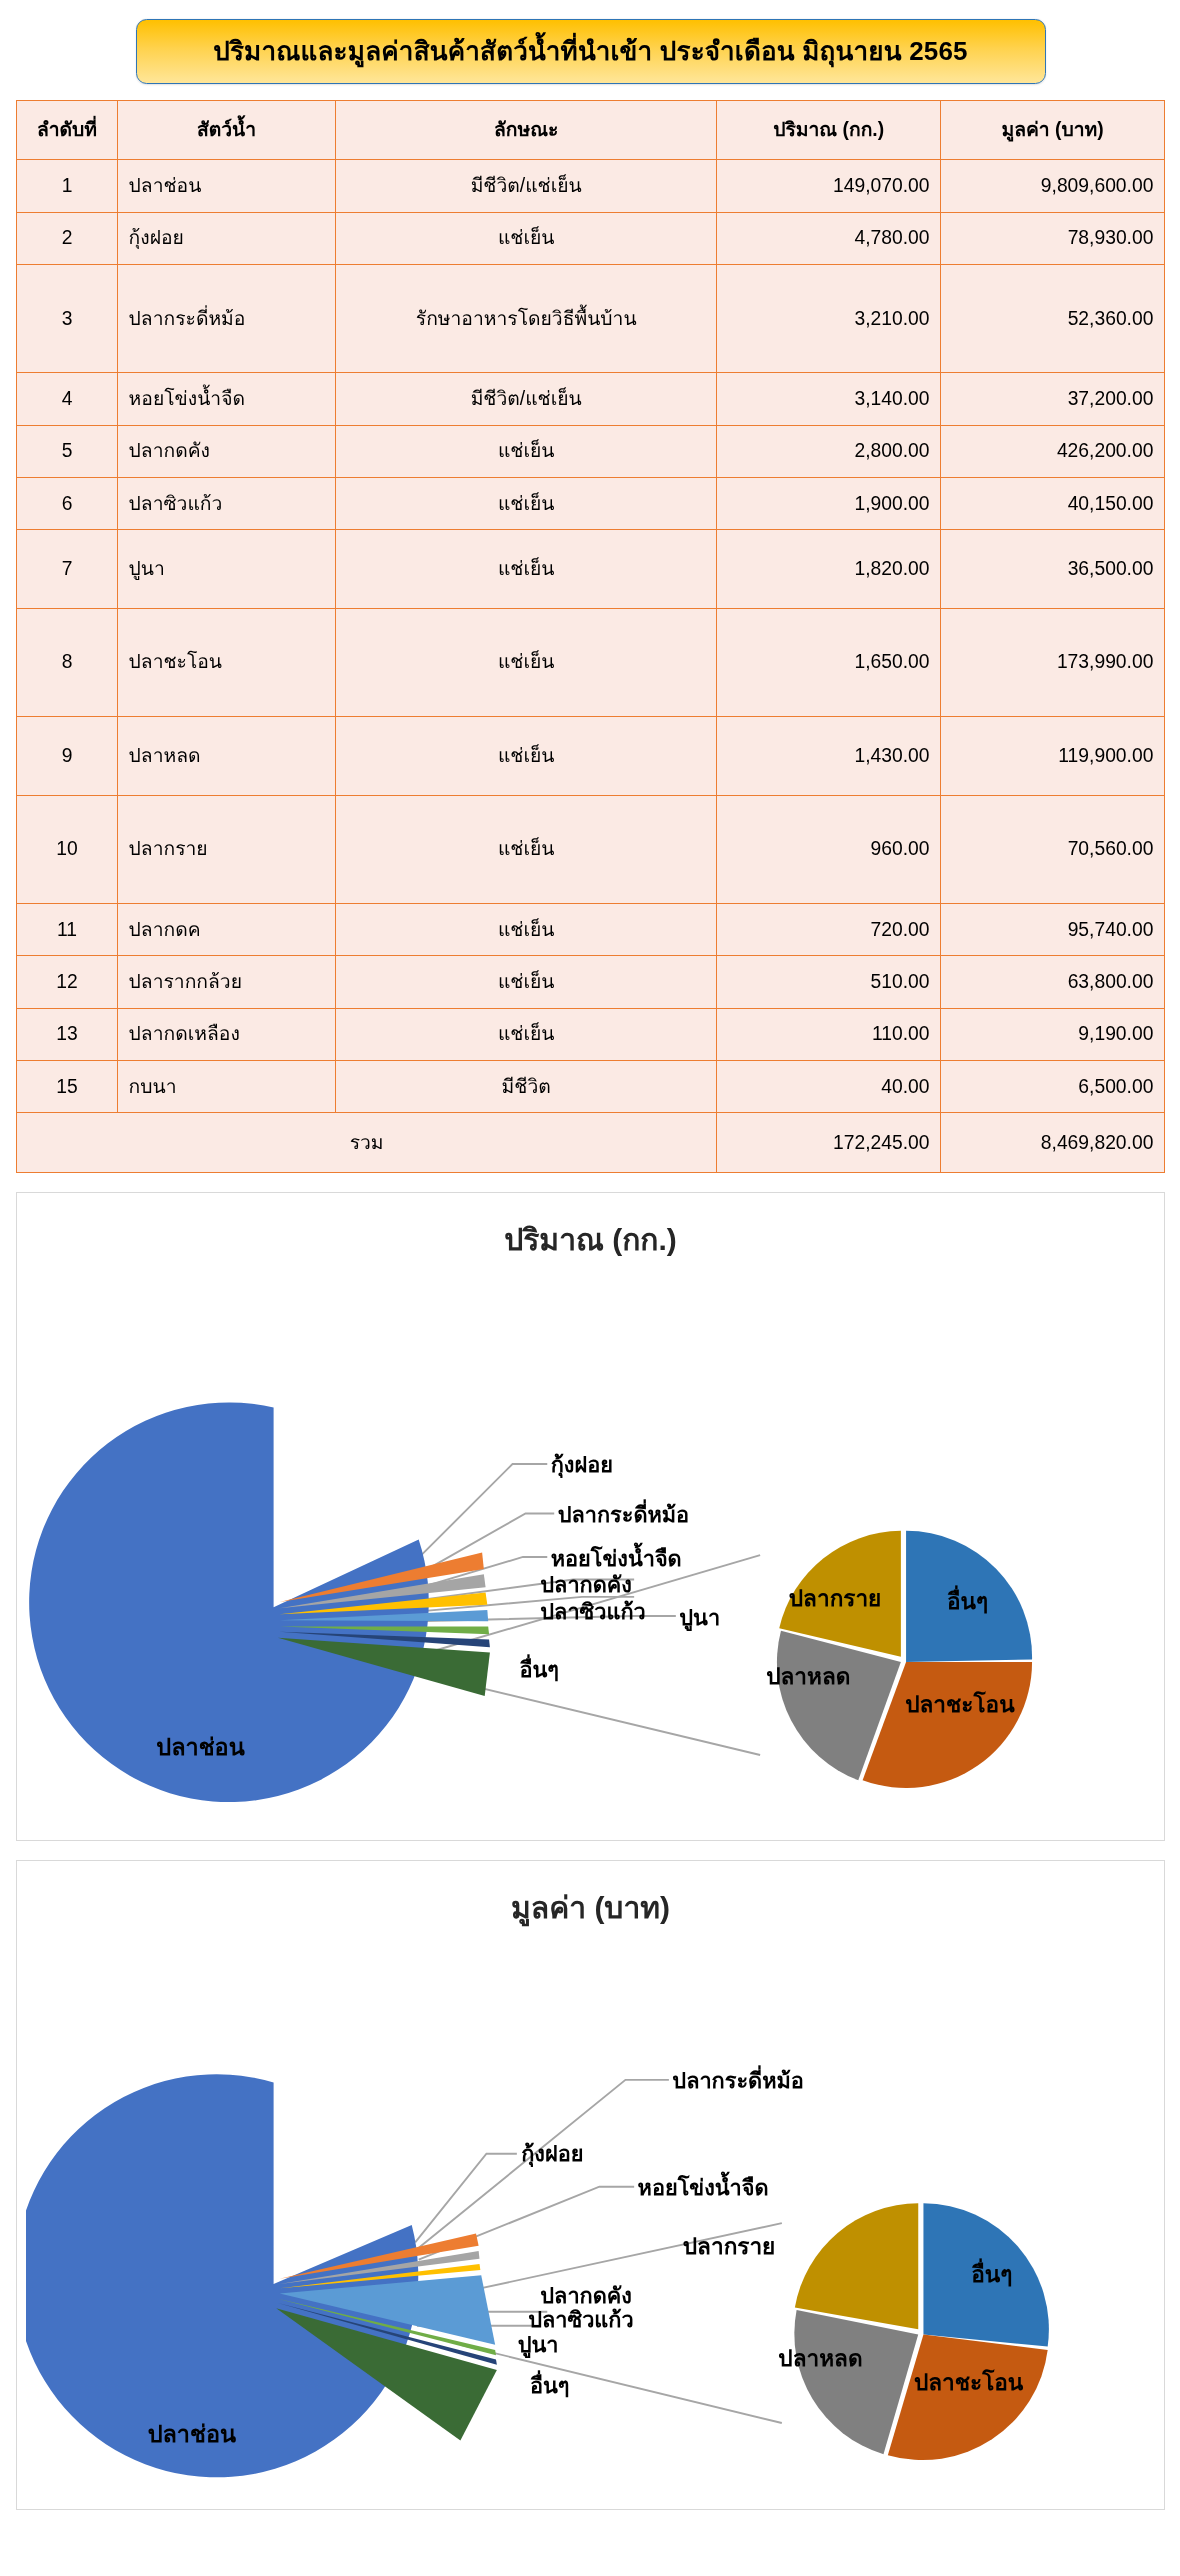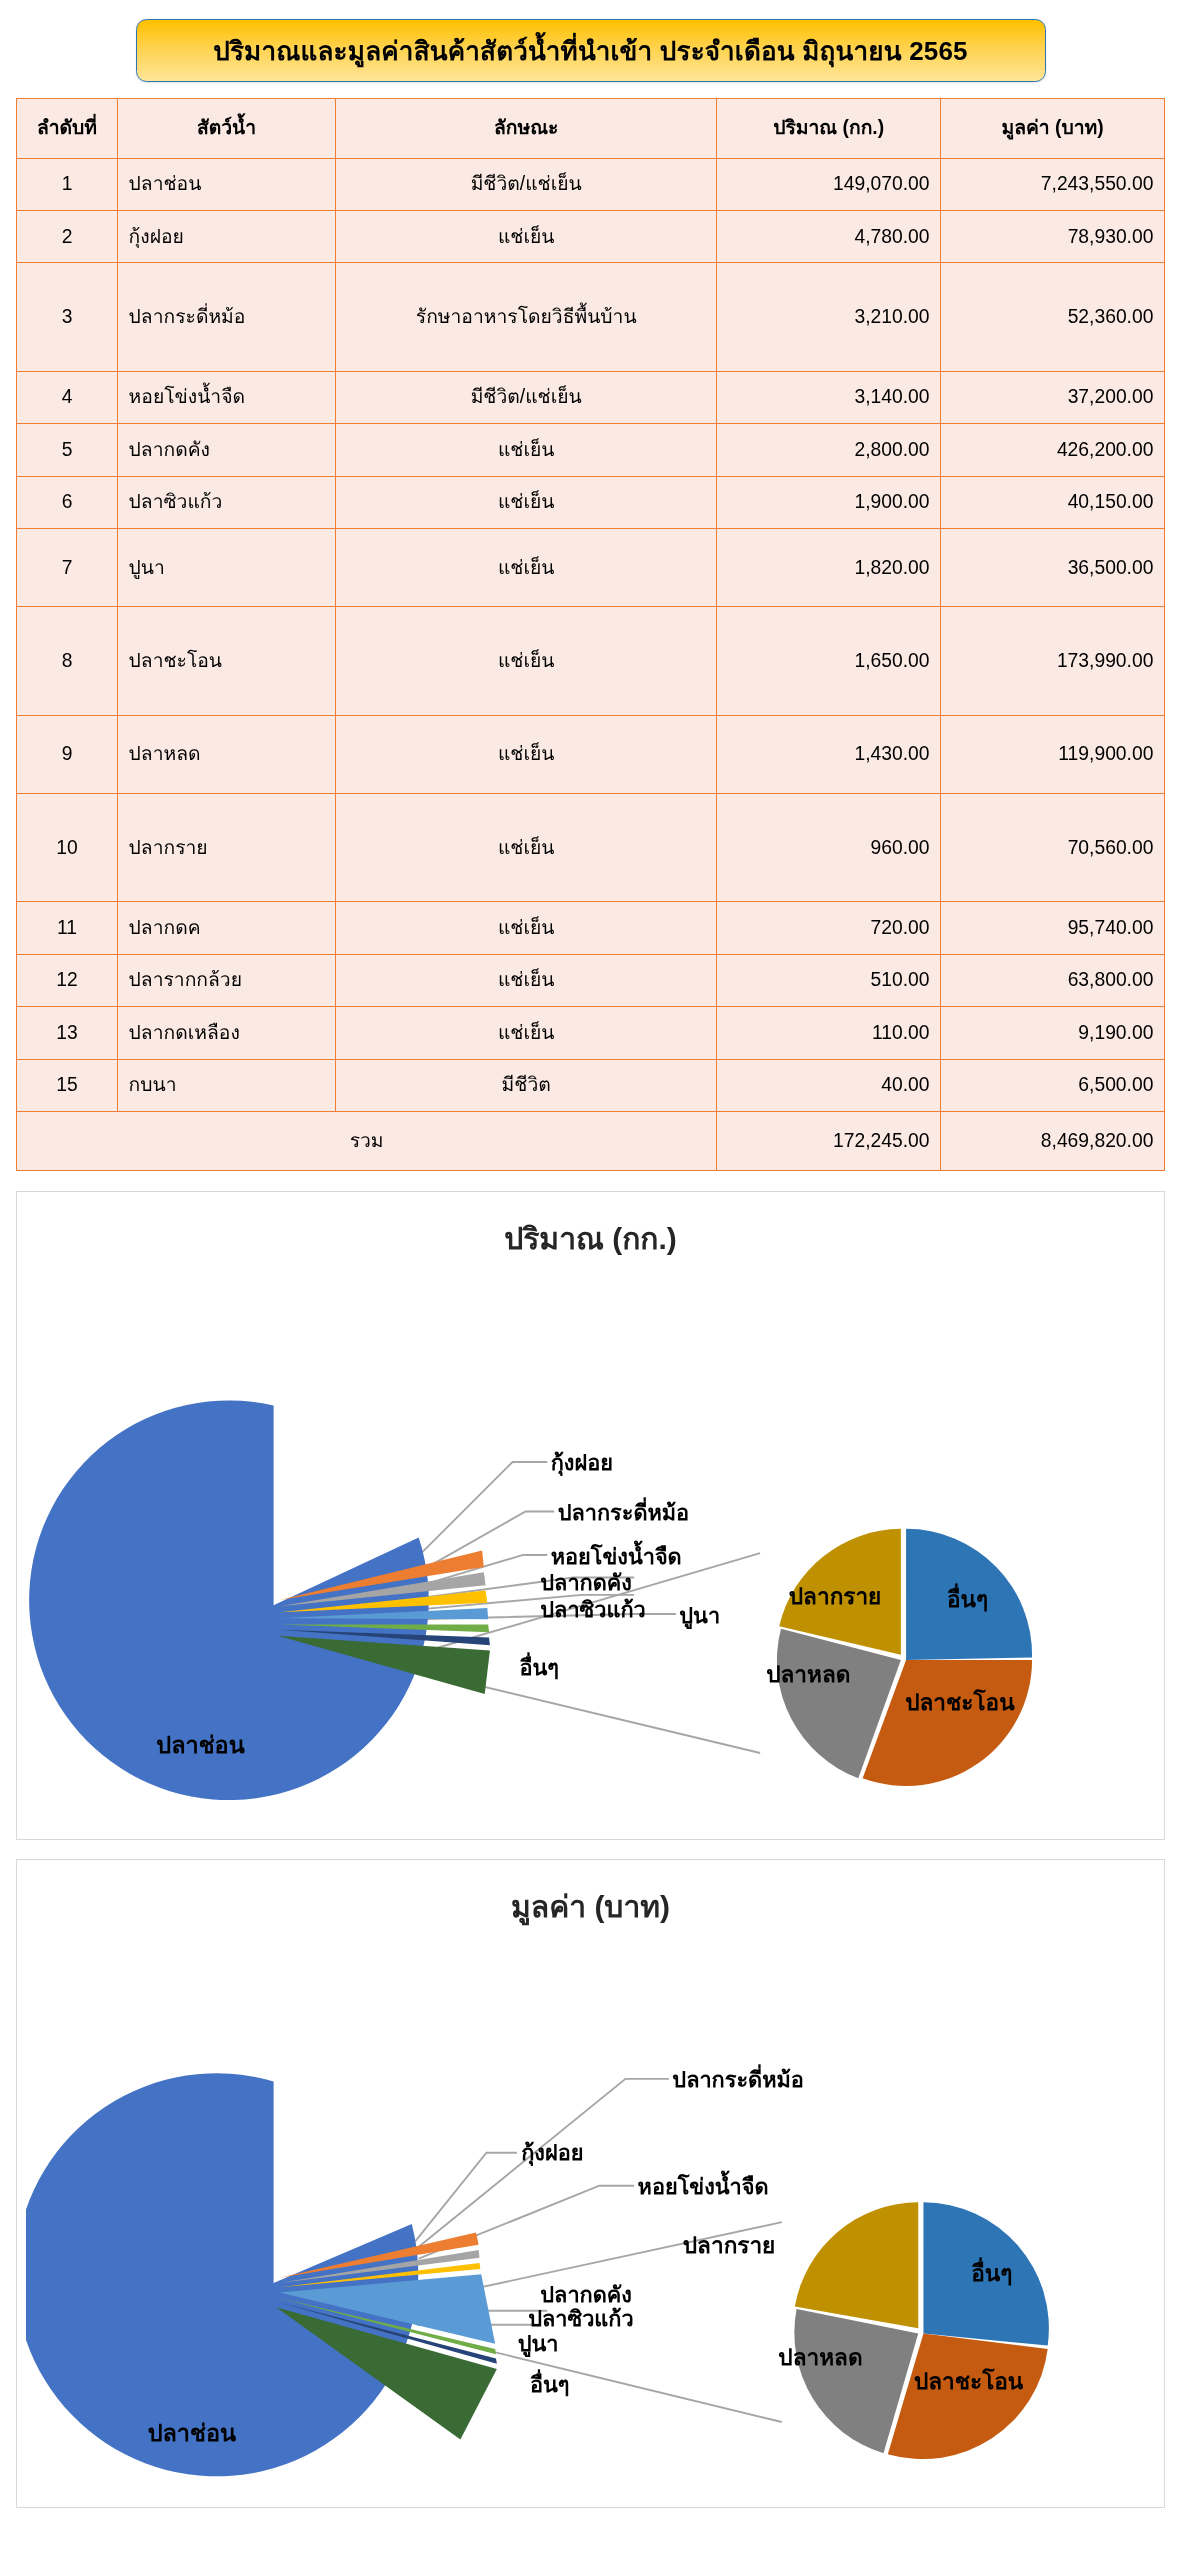--- a/index.html
+++ b/index.html
@@ -24,27 +24,27 @@
   .title-wrap {
     display: flex;
     justify-content: center;
     padding: 19.3px 0 16px 0;
   }
   .title-banner {
     box-sizing: border-box;
     width: 910px;
     min-height: 63px;
     display: flex;
-    align-items: center;
+    align-items: flex-start;
     justify-content: center;
     border: 1.8px solid #2E75B6;
     border-radius: 10.6px;
     background: linear-gradient(180deg, #FFC000 0%, #FFD24D 45%, #FFE699 100%);
     box-shadow: 0 0.9px 1.8px rgba(0,0,0,0.12);
-    padding: 1px 23px;
+    padding: 15px 23px;
   }
   .title-text {
     font-size: 26px;
     font-weight: bold;
     color: #000000;
     letter-spacing: 0.2px;
     text-align: center;
     line-height: 1.25;
   }
 
@@ -156,21 +156,21 @@
         <th>ปริมาณ (กก.)</th>
         <th>มูลค่า (บาท)</th>
       </tr>
     </thead>
     <tbody>
       <tr class="r-std">
           <td class="no">1</td>
           <td class="name">ปลาช่อน</td>
           <td class="type">มีชีวิต/แช่เย็น</td>
           <td class="qty">149,070.00</td>
-          <td class="value">7,243,550.00</td>
+          <td class="value">9,809,600.00</td>
         </tr>
       <tr class="r-std">
           <td class="no">2</td>
           <td class="name">กุ้งฝอย</td>
           <td class="type">แช่เย็น</td>
           <td class="qty">4,780.00</td>
           <td class="value">78,930.00</td>
         </tr>
       <tr class="r-xtall">
           <td class="no">3</td>

